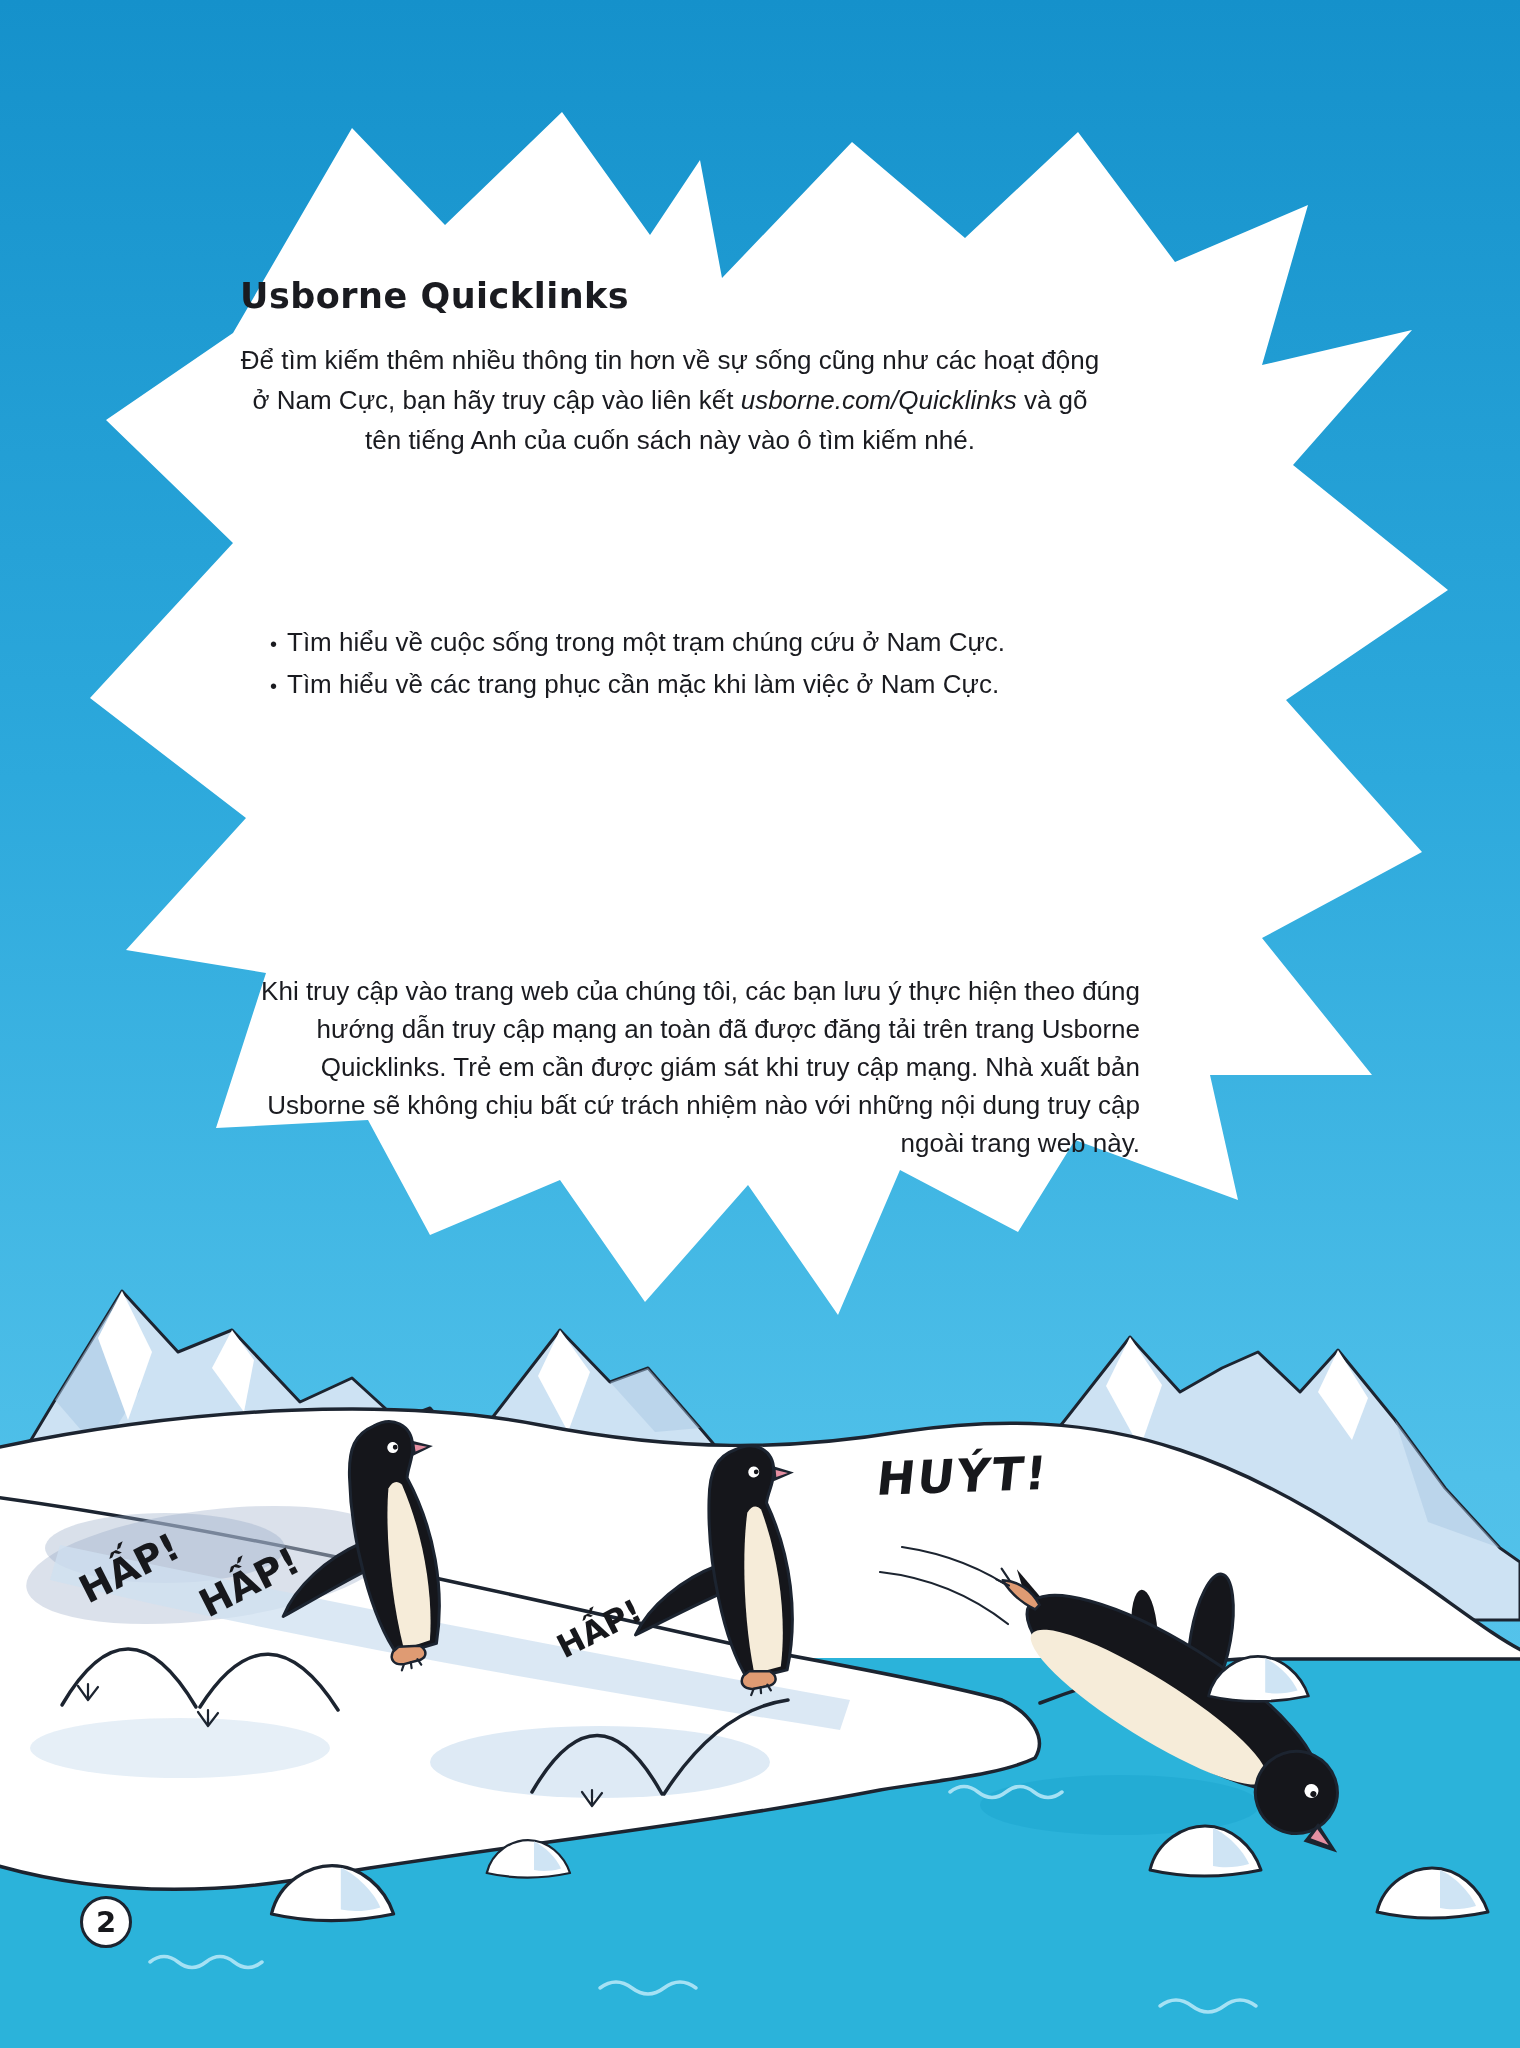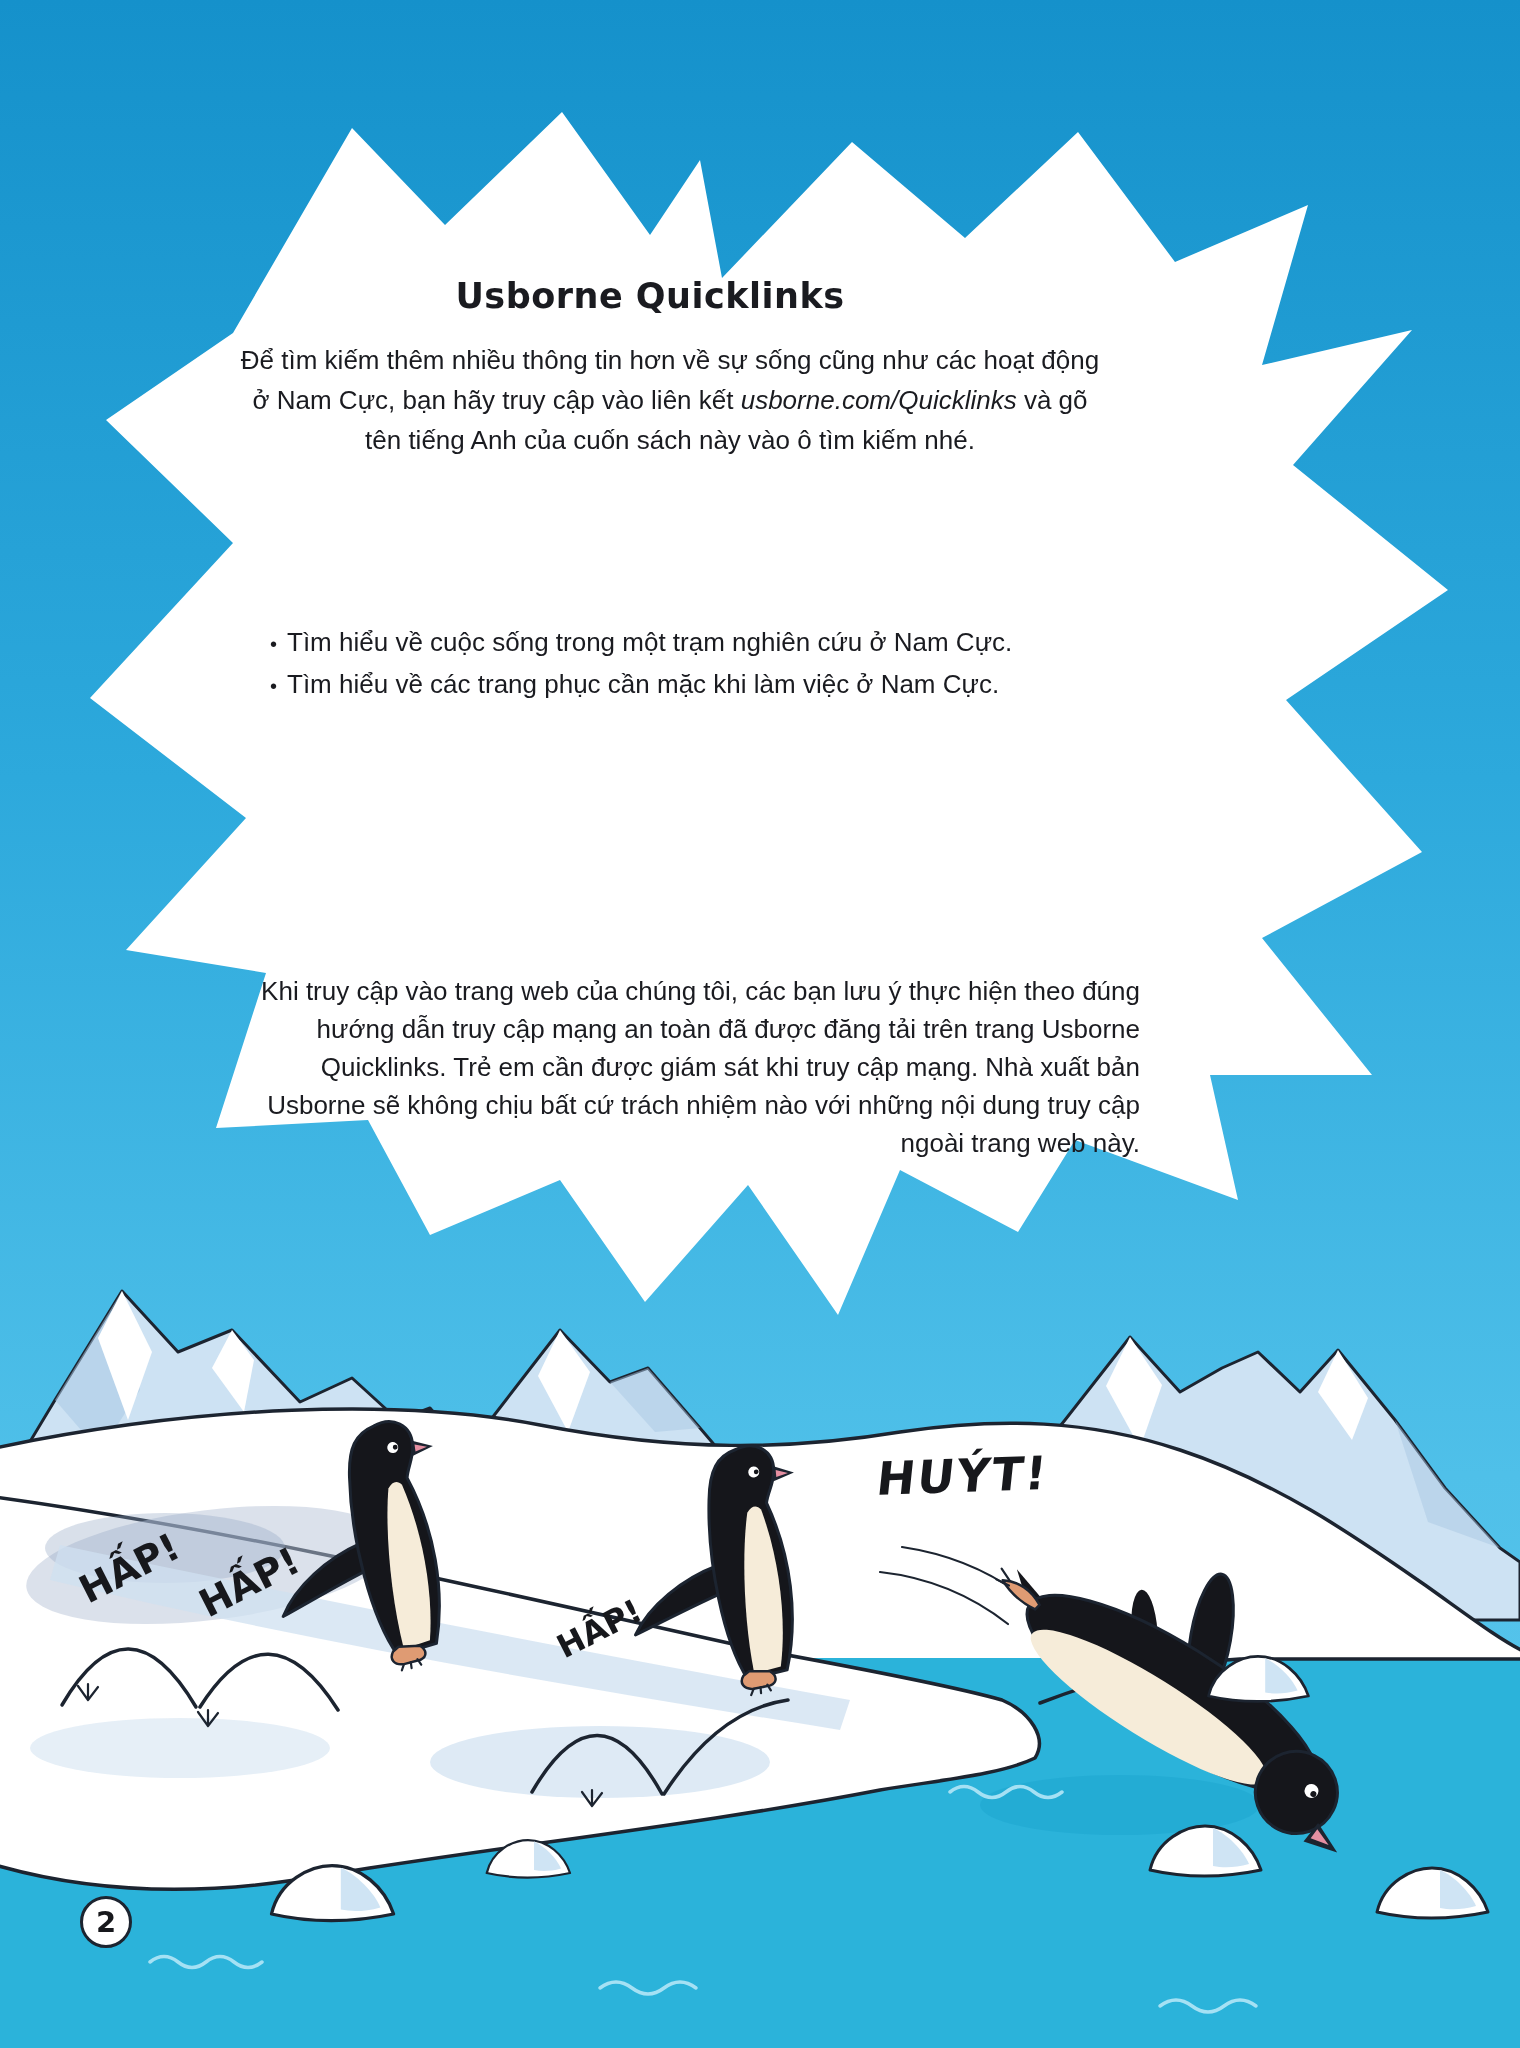--- a/index.html
+++ b/index.html
@@ -12,21 +12,21 @@
       var(--sky-low,#4fc0e9) 72%,
       #5fc9ee 100%);
   }
   .abs{position:absolute;}
   
   #starburst-svg{left:0;top:0;z-index:2;}
   .burst{fill:#ffffff;}
   #panel-text{left:0;top:0;width:1520px;height:1420px;z-index:3;}
   .panel-block{position:absolute;line-height:40px;font-size:26px;}
   .centered{text-align:center;}
-  .page-title{left:240px;top:276px;width:820px;text-align:center;
+  .page-title{left:240px;top:276px;width:820px;
     font-family:"DejaVu Sans",sans-serif;font-weight:bold;font-size:35px;letter-spacing:.5px;}
   .intro-p{left:240px;top:340px;width:860px;}
   .lead-p{left:240px;top:512px;width:860px;}
   .bullets{left:270px;top:622px;width:780px;text-align:left;}
   .bullet{margin:0;}
   .bullet .dot{font-size:20px;margin-right:10px;}
   .safety-p{left:240px;top:972px;width:900px;line-height:38px;text-align:right;}
   .it{font-style:italic;}
   
   #scene-svg{left:0;top:1270px;z-index:1;}
@@ -73,21 +73,21 @@
 
 <div id="panel-text" class="abs">
   <div class="panel-block page-title">Usborne Quicklinks</div>
 
   <div class="panel-block intro-p centered">
     <span>Để tìm kiếm thêm nhiều thông tin hơn về sự sống cũng như các hoạt động ở Nam Cực, bạn hãy truy cập vào liên kết </span><span class="it">usborne.com/Quicklinks</span><span> và gõ tên tiếng Anh của cuốn sách này vào ô tìm kiếm nhé.</span>
   </div>
 
 
   <div class="panel-block bullets">
-      <div class="bullet"><span class="dot">•</span><span>Tìm hiểu về cuộc sống trong một trạm nghiên cứu ở Nam Cực.</span></div>
+      <div class="bullet"><span class="dot">•</span><span>Tìm hiểu về cuộc sống trong một trạm chúng cứu ở Nam Cực.</span></div>
       <div class="bullet"><span class="dot">•</span><span>Tìm hiểu về các trang phục cần mặc khi làm việc ở Nam Cực.</span></div>
     </div>
 
   <div class="panel-block safety-p centered">Khi truy cập vào trang web của chúng tôi, các bạn lưu ý thực hiện theo đúng hướng dẫn truy cập mạng an toàn đã được đăng tải trên trang Usborne Quicklinks. Trẻ em cần được giám sát khi truy cập mạng. Nhà xuất bản Usborne sẽ không chịu bất cứ trách nhiệm nào với những nội dung truy cập ngoài trang web này.</div>
 </div>
 
 <svg id="scene-svg" class="abs" width="1520" height="778" viewBox="0 1270 1520 778">
   <defs>
     <g id="hopPenguin">
       <path class="pbody" d="M -12,-118 C -48,-108 -84,-84 -100,-56 C -64,-70 -30,-84 -5,-92 C -10,-100 -13,-108 -12,-118 Z"></path>

